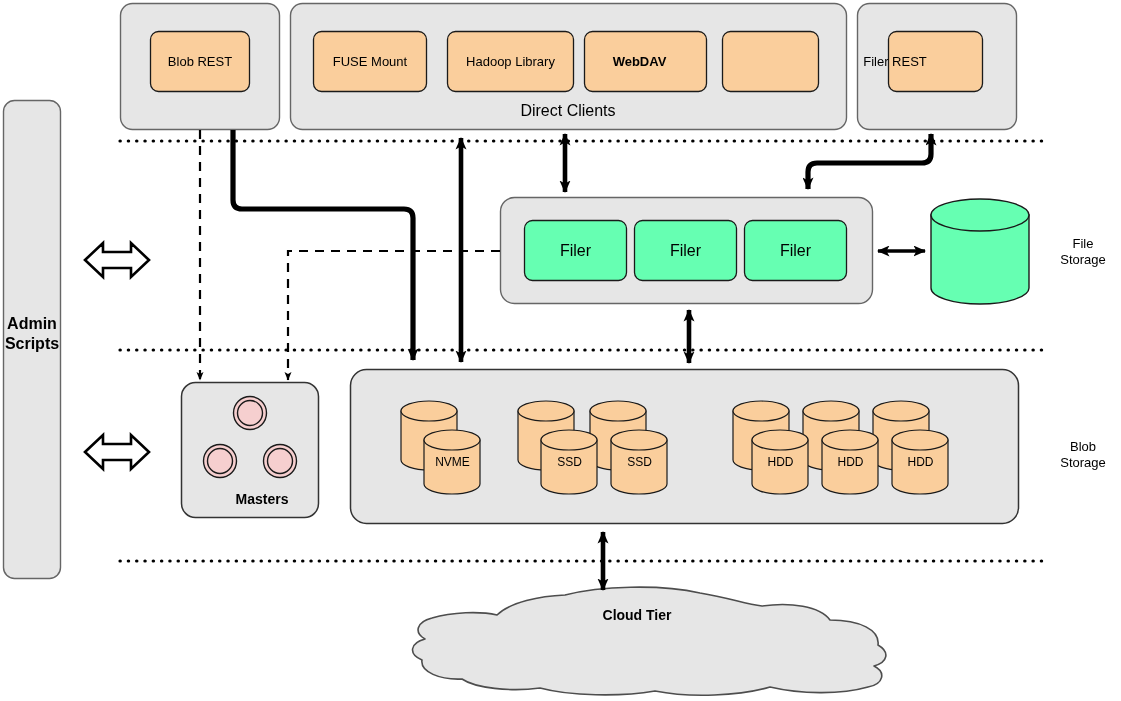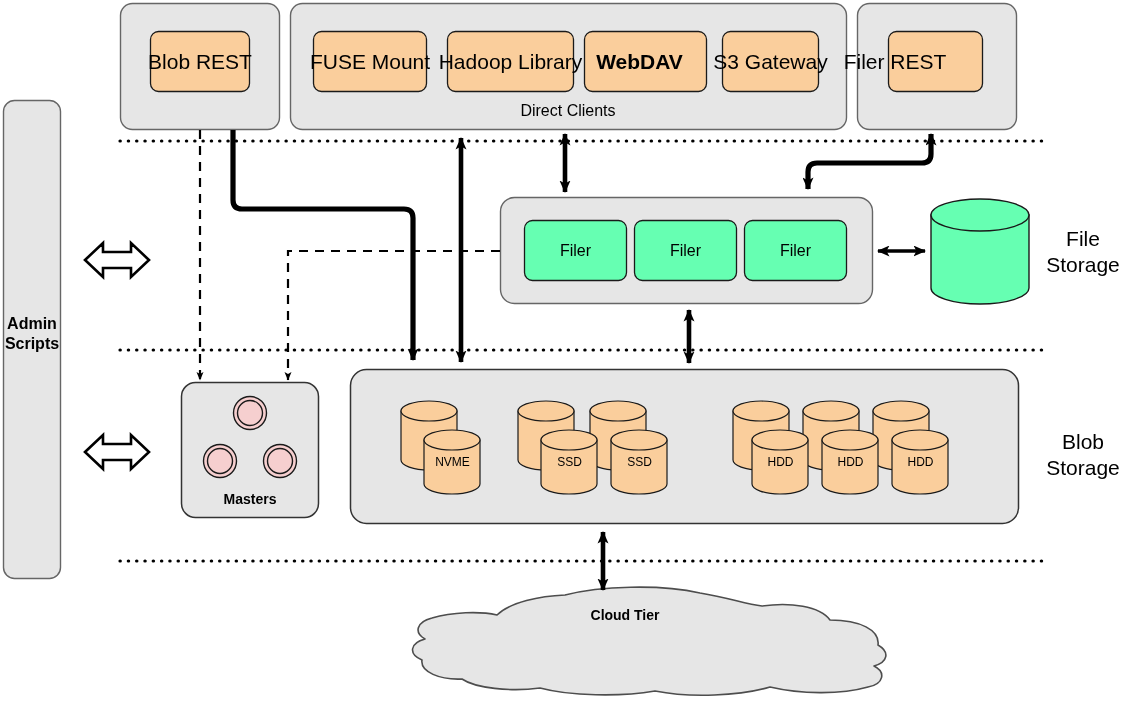--- a/index.html
+++ b/index.html
@@ -28,22 +28,22 @@
     position: absolute;
     color: #000000;
     text-align: center;
     white-space: pre;
     pointer-events: none;
     line-height: 1.22;
   }
   .lbl-b { font-weight: bold; }
   .txt-12 { font-size: 12px; }
   .txt-13 { font-size: 16px; }
-  .txt-14 { font-size: 14px; }
-  .txt-15 { font-size: 21px; border-radius: 9px; }
+  .txt-14 { font-size: 14px; padding-left: 12px; }
+  .txt-15 { font-size: 13px; border-radius: 9px; }
   .txt-16 { font-size: 16px; }
   .ctr {
     display: flex;
     align-items: center;
     justify-content: center;
   }
 </style>
 </head>
 <body>
 
@@ -186,21 +186,20 @@
   </svg>
 
   <div class="lbl txt-13 lbl-b ctr" style="left:3px; top:310px; width:58px; height:48px;">Admin
 Scripts</div>
 
   <div class="lbl txt-15 ctr" style="left:150px; top:31px; width:100px; height:61px;">Blob REST</div>
 
   <div class="lbl txt-15 ctr" style="left:447px; top:31px; width:127px; height:61px;">Hadoop Library</div>
   <div class="lbl txt-15 ctr" style="left:313px; top:31px; width:114px; height:61px;">FUSE Mount</div>
   <div class="lbl txt-15 ctr" style="left:584px; top:31px; width:111px; height:61px;font-weight:bold;">WebDAV</div>
-  <div class="lbl txt-15 ctr" style="left:722px; top:31px; width:97px; height:61px;">S3 Gateway</div>
   <div class="lbl txt-13 ctr" style="left:468px; top:103px; width:200px; height:16px;">Direct Clients</div>
 
   <div class="lbl txt-15 ctr" style="left:854px; top:31px; width:82px; height:61px;">Filer REST</div>
 
   <div class="lbl txt-13 ctr" style="left:524px; top:220px; width:103px; height:61px;">Filer</div>
   <div class="lbl txt-13 ctr" style="left:634px; top:220px; width:103px; height:61px;">Filer</div>
   <div class="lbl txt-16 ctr" style="left:744px; top:220px; width:103px; height:61px;">Filer</div>
 
 
   <div class="lbl txt-14 lbl-b ctr" style="left:182px; top:490px; width:136px; height:20px;">Masters</div>

